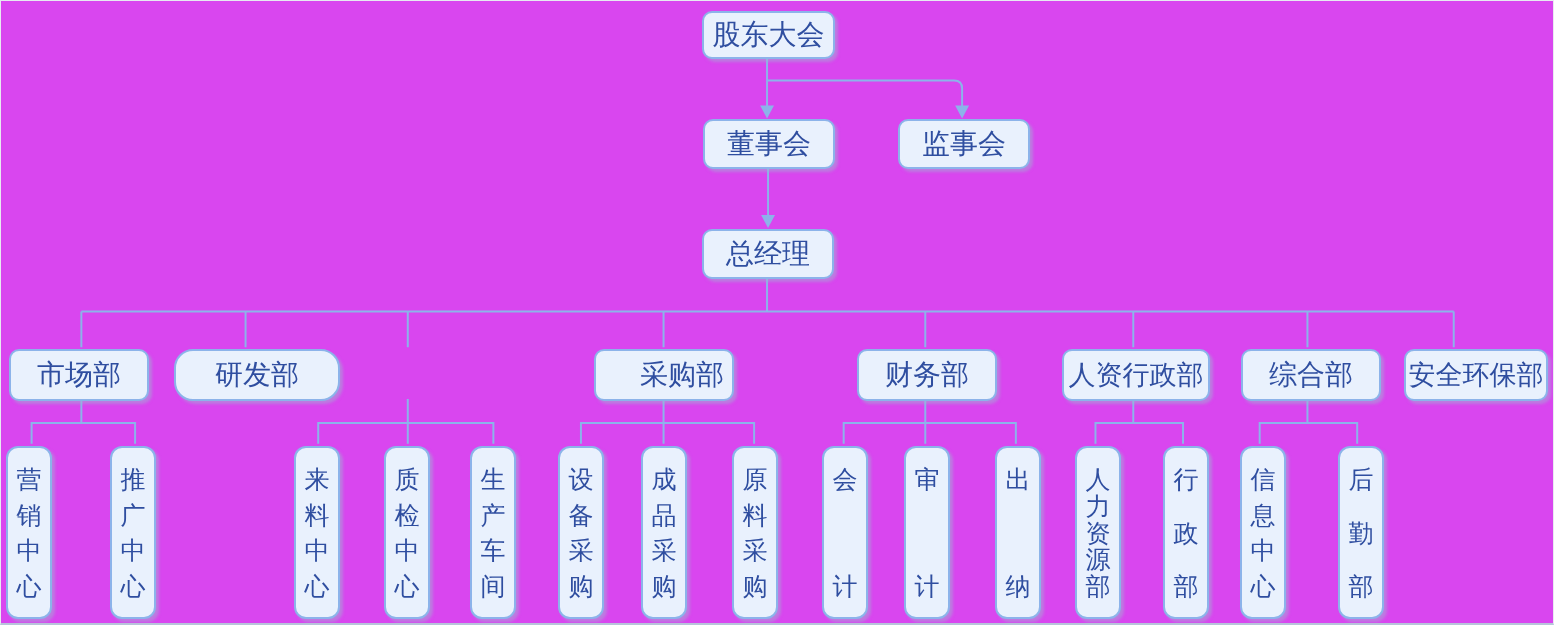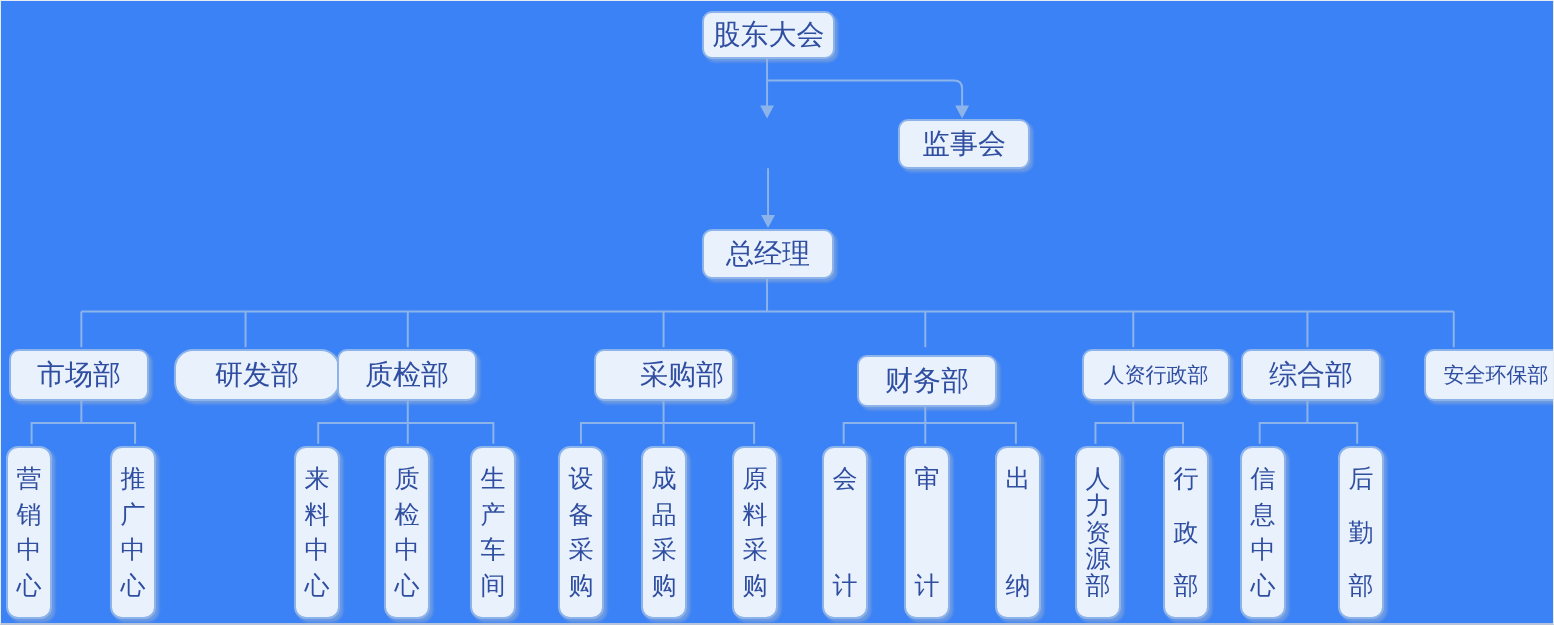--- a/index.html
+++ b/index.html
@@ -1,38 +1,38 @@
 <!DOCTYPE html>
 <html><head>
 <meta charset="utf-8">
 <style>
   html,body{margin:0;padding:0;background:#fff;}
   .canvas{
-    position:relative;width:1554px;height:625px;background:#3b82f6;
+    position:relative;width:1554px;height:625px;background:#d946ef;
     border:1px solid #e7eaf1;border-bottom:2px solid #b7c4da;box-sizing:border-box;
-    font-family:Liberation Serif, serif;overflow:hidden;
+    font-family:Liberation Sans, sans-serif;overflow:hidden;
   }
   .wires{position:absolute;left:0;top:0;width:100%;height:100%;}
   .node{
     position:absolute;box-sizing:border-box;
     background:#e9f1fd;border:2px solid #8cb3ea;border-radius:10px;
     color:#2f4ea0;display:flex;align-items:center;justify-content:center;
     box-shadow:3px 3px 3px rgba(160,180,210,.5);
     white-space:nowrap;cursor:default;
   }
   .h-node{font-size:28px;}
-  .h-node.w5{font-size:21px;margin-left:20px;}
+  .h-node.w5{font-size:27px;}
   .top{left:701px;top:10px;width:133px;height:48px;}
   .n-board{left:702px;top:118px;width:132px;height:50px;}
   .n-super{left:897px;top:118px;width:132px;height:50px;}
   .n-gm{left:701px;top:228px;width:132px;height:50px;}
   .dept{top:348px;height:52px;}
   .d0{left:8px;width:140px;}   .d1{left:173px;width:166px;border-radius:19px;}
   .d2{left:336px;width:140px;} .d3{left:593px;width:140px;padding-left:36px;}
-  .d4{left:856px;width:140px;margin-top:6px;} .d5{left:1061px;width:148px;}
+  .d4{left:856px;width:140px;} .d5{left:1061px;width:148px;}
   .d6{left:1240px;width:140px;}.d7{left:1403px;width:144px;text-align:center;}
   .leaf{
     top:445px;height:173px;width:46px;border-radius:12px;
     flex-direction:column;justify-content:space-between;
     padding:18px 0;font-size:25px;
   }
   .leaf span{display:block;height:26px;line-height:26px;text-align:center;}
   .l0{left:5px;}    .l1{left:109px;}  .l2{left:293px;}  .l3{left:383px;}
   .l4{left:469px;}  .l5{left:557px;}  .l6{left:640px;}  .l7{left:731px;}
   .l8{left:821px;}  .l9{left:903px;}  .l10{left:994px;} .l11{left:1074px;}
@@ -65,27 +65,27 @@
     </g>
     <g fill="#8cb3ea" stroke="none">
       <polygon points="760,105 774,105 767,118"></polygon>
       <polygon points="956,105 970,105 963,118"></polygon>
       <polygon points="761,215 775,215 768,228"></polygon>
     </g>
   </svg>
 
   <div class="node h-node top">股东大会</div>
 
+  <div class="node h-node n-board">董事会</div>
   <div class="node h-node n-super">监事会</div>
 
   <div class="node h-node dept d0">市场部</div>
 
   <div class="node h-node n-gm">总经理</div>
   <div class="node h-node dept d1">研发部</div>
-  <div class="node h-node dept d2">质检部</div>
   <div class="node h-node dept d3">采购部</div>
   <div class="node h-node dept d4">财务部</div>
   <div class="node h-node w5 dept d5">人资行政部</div>
   <div class="node h-node dept d6">综合部</div>
   <div class="node h-node w5 dept d7">安全环保部</div>
 
   <div class="node leaf l0">
       <span>营</span>
       <span>销</span>
       <span>中</span>

